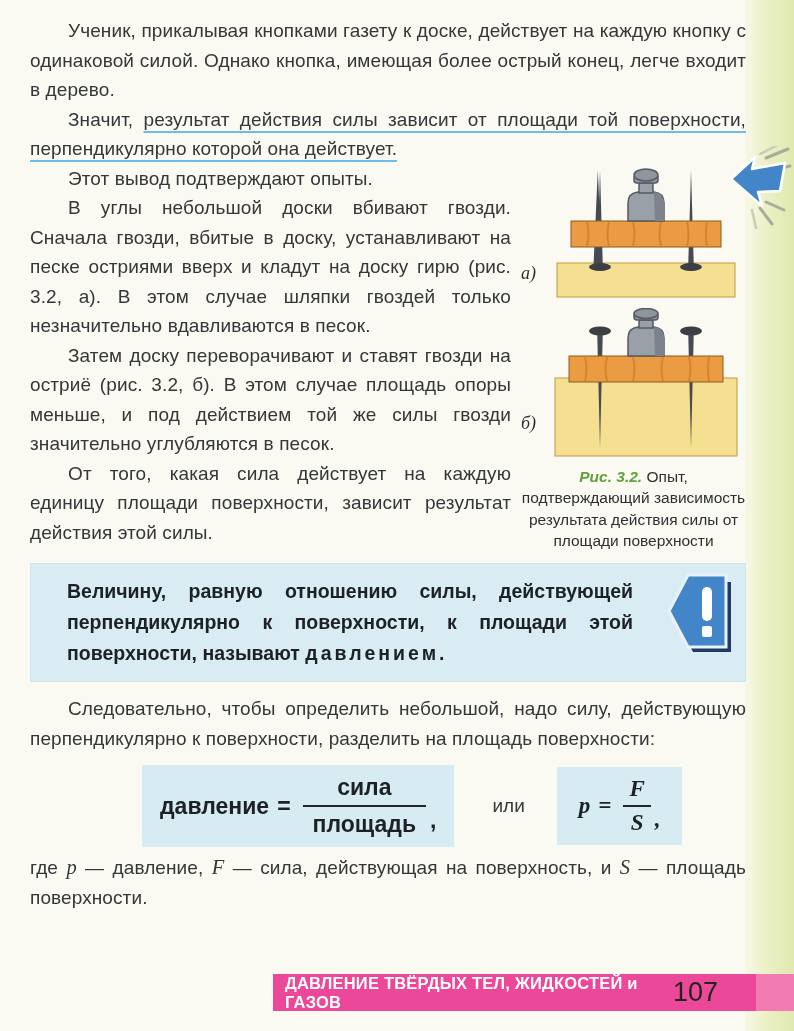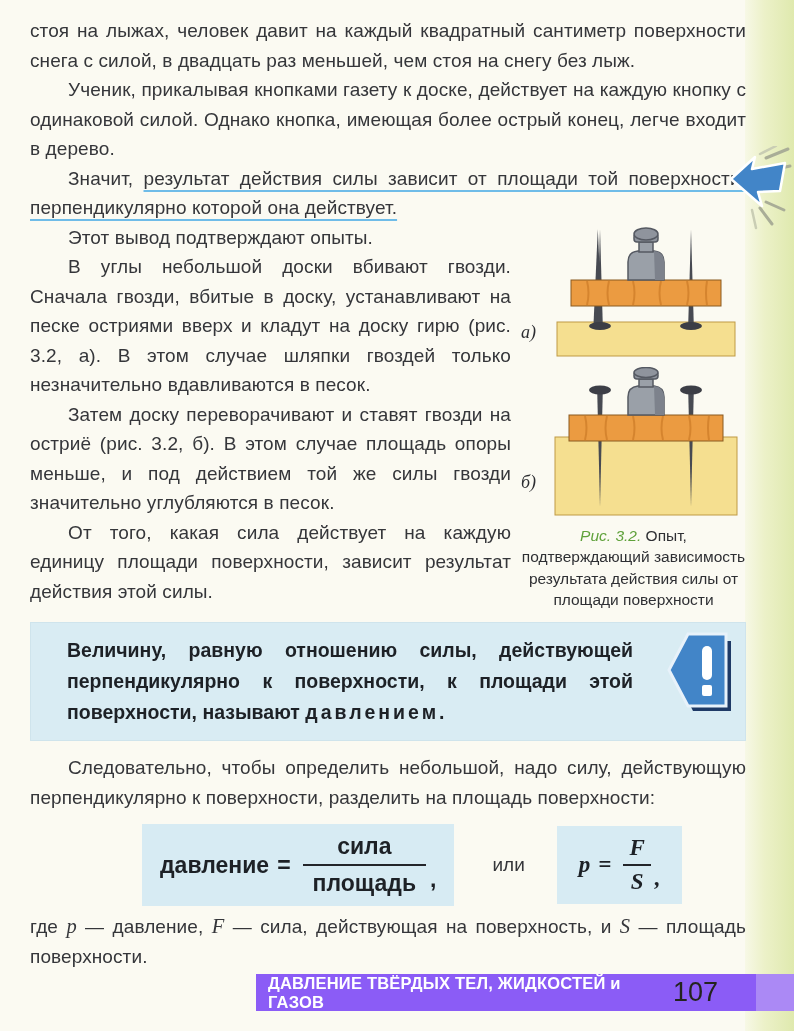--- a/index.html
+++ b/index.html
@@ -27,21 +27,21 @@
   .fig-row { display:flex; align-items:flex-end; }
   .fig-label {
     width:22px; flex:0 0 22px; font-family:"Liberation Serif", serif;
     font-style:italic; font-size:18px; color:#2c2d31; padding-bottom:24px;
   }
   .fig-svg { display:block; }
   .fig-caption {
     text-align:center; font-size:15.5px; line-height:21.5px;
     margin-top:8px; color:#2e2f33;
   }
-  .caption-ref { color:#5fa13a; font-weight:normal; font-style:italic; }
+  .caption-ref { color:#5fa13a; font-weight:bold; font-style:italic; }
   
   .def-box {
     clear:both; position:relative; margin:16px 0 12px 0;
     background:#d9ecf3; border:1px solid #cfe4ec; border-radius:0;
     padding:12px 112px 12px 36px;
     font-weight:bold; font-size:19.5px; line-height:31px; color:#1d2126;
     text-align:justify;
   }
   .term-spaced { letter-spacing:3px; }
   .def-badge { position:absolute; right:12px; top:8px; }
@@ -59,22 +59,22 @@
   .or-label { margin:0 32px 0 38px; font-size:19px; }
   .formula-box.serif {
     font-family:"Liberation Serif", serif; font-style:italic; font-size:23px;
     padding:9px 22px;
   }
   .formula-box.serif .frac .num { padding:0 6px 3px; }
   .formula-box.serif .frac .den { padding:3px 6px 0; }
   .var { font-family:"Liberation Serif", serif; font-style:italic; font-size:20.5px; }
   
   .footer-band {
-    position:absolute; left:256px; right:0; top:974px; height:37px;
-    background:#8b5cf6; display:flex; align-items:center; z-index:3;
+    position:absolute; left:273px; right:0; top:974px; height:37px;
+    background:#ec4899; display:flex; align-items:center; z-index:3;
   }
   .footer-band::after {
     content:""; position:absolute; right:0; top:0; width:38px; height:100%;
     background:rgba(255,255,245,0.28);
   }
   .footer-title {
     color:#ffffff; font-weight:bold; font-size:16.5px;
     padding-left:12px; letter-spacing:0.2px;
   }
   .footer-page {
@@ -100,21 +100,20 @@
       <g stroke="#c9cdb4" stroke-width="2.5" stroke-linecap="round">
         <line x1="34" y1="8" x2="50" y2="0"></line>
         <line x1="26" y1="64" x2="30" y2="82"></line>
       </g>
       <polygon points="5,33 29,11 26,23 59,17 54,45 32,46 36,60" fill="#4285c8" stroke="#ffffff" stroke-width="2.5" stroke-linejoin="round"></polygon>
     </svg>
   </div>
 
   <div class="content">
 
-    <p class="body-par">стоя на лыжах, человек давит на каждый квадратный сантиметр поверхности снега с силой, в двадцать раз меньшей, чем стоя на снегу без лыж.</p>
 
     <p class="body-par indent">Ученик, прикалывая кнопками газету к доске, действует на каждую кнопку с одинаковой силой. Однако кнопка, имеющая более острый конец, легче входит в дерево.</p>
 
     <p class="body-par indent"><span>Значит, </span><span class="underlined">результат действия силы зависит от площади той поверхности, перпендикулярно которой она действует.</span></p>
 
     <div class="figure-float">
       <div class="fig-row">
         <div class="fig-label">а)</div>
         <svg class="fig-svg" width="203" height="142" viewBox="0 0 203 142" xmlns="http://www.w3.org/2000/svg">
           <rect x="14" y="97" width="178" height="34" fill="#f5df90" stroke="#bf9a45"></rect>

